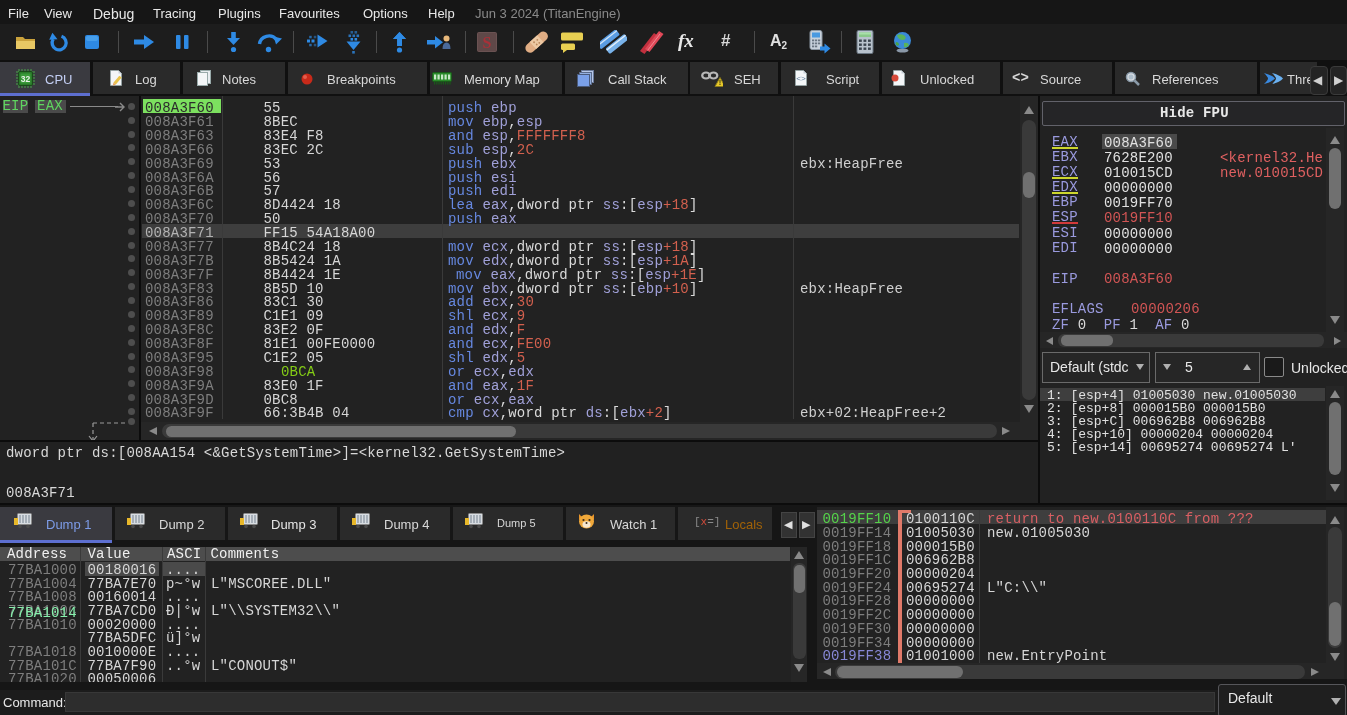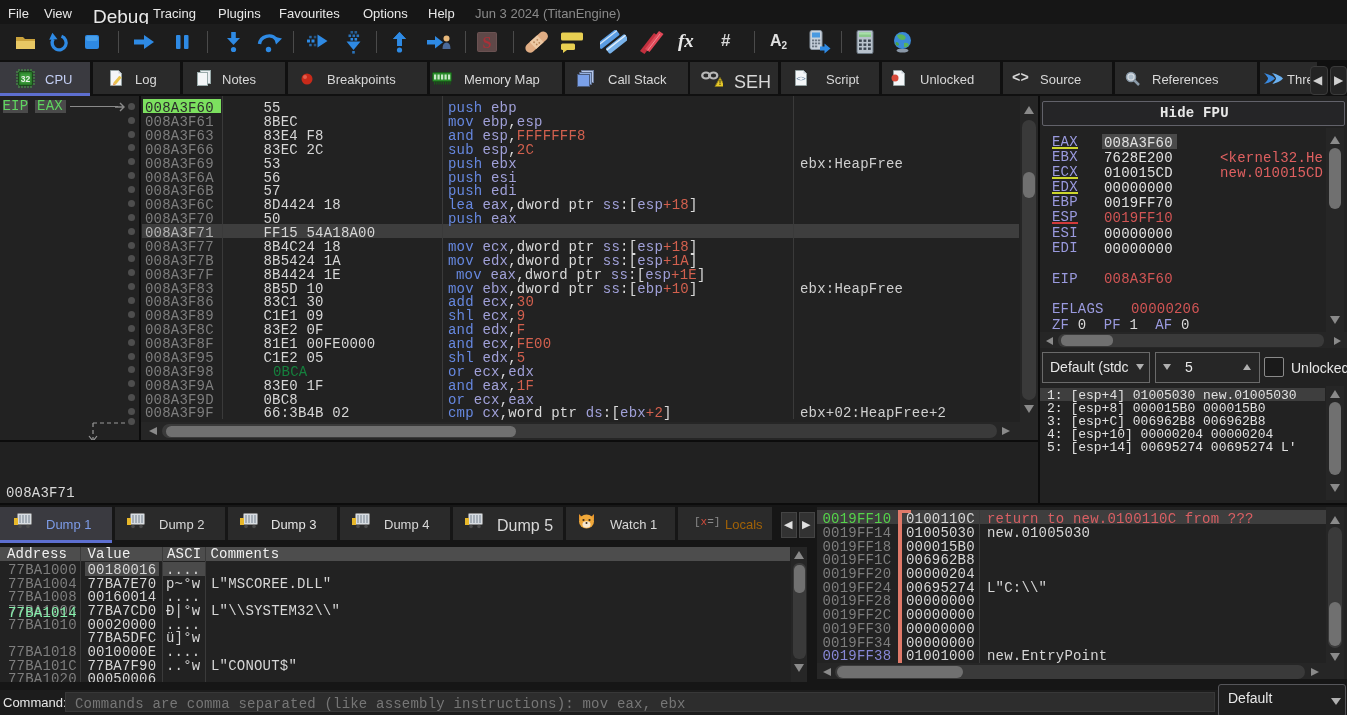--- a/index.html
+++ b/index.html
@@ -6,21 +6,21 @@
 .abs{position:absolute}
 .mono{font-family:"Liberation Mono",monospace;font-size:14px;letter-spacing:.2px;white-space:pre}
 .m13{font-family:"Liberation Mono",monospace;font-size:13px;letter-spacing:0;white-space:pre}
 .sans{font-family:"Liberation Sans",sans-serif}.w{color:#dadada}.b{color:#6688e0}.l{color:#a0a0d8}.r{color:#d2604e}.cr{color:#e2604e}
 svg{display:block}
 </style></head><body>
 <div id="app">
 <div class="abs" style="left:0;top:0;width:1347px;height:24px;background:#161616"></div>
 <div class="abs" style="left:8px;top:5.5px;font-size:13px;color:#e8e8e8">File</div>
 <div class="abs" style="left:44px;top:5.5px;font-size:13px;color:#e8e8e8">View</div>
-<div class="abs" style="left:93px;top:5.5px;font-size:19px;color:#e8e8e8">Debug</div>
+<div class="abs" style="left:93px;top:5.5px;font-size:14px;color:#e8e8e8">Debug</div>
 <div class="abs" style="left:153px;top:5.5px;font-size:13px;color:#e8e8e8">Tracing</div>
 <div class="abs" style="left:218px;top:5.5px;font-size:13px;color:#e8e8e8">Plugins</div>
 <div class="abs" style="left:279px;top:5.5px;font-size:13px;color:#e8e8e8">Favourites</div>
 <div class="abs" style="left:363px;top:5.5px;font-size:13px;color:#e8e8e8">Options</div>
 <div class="abs" style="left:428px;top:5.5px;font-size:13px;color:#e8e8e8">Help</div>
 <div class="abs" style="left:475px;top:5.5px;font-size:13px;color:#8a8a8a">Jun 3 2024 (TitanEngine)</div>
 <div class="abs" style="left:0;top:24px;width:1347px;height:36px;background:#1d1d1d"></div>
 <svg class="abs" style="left:15px;top:33px" width="21" height="18" viewBox="0 0 21 18">
       <path d="M1 4 L8 4 L10 6 L20 6 L20 16 L1 16 Z" fill="#caa23c"></path>
       <path d="M1 8 L20 8 L20 16 L1 16 Z" fill="#e8c864"></path>
@@ -269,21 +269,21 @@
 <svg class="abs" style="left:1262px;top:71px" width="22" height="15" viewBox="0 0 22 15">
       <path d="M2 2 Q10 4 13 7.5 Q10 11 2 13 Q6 9 6 7.5 Q6 6 2 2 Z" fill="#3a8ae0"></path>
       <path d="M10 2 Q18 4 21 7.5 Q18 11 10 13 Q14 9 14 7.5 Q14 6 10 2 Z" fill="#6ab0f0"></path>
     </svg>
 <div class="abs" style="left:45px;top:72px;font-size:13px;color:#c2cdf2">CPU</div>
 <div class="abs" style="left:135px;top:72px;font-size:13px;color:#d8d8d8">Log</div>
 <div class="abs" style="left:222px;top:72px;font-size:13px;color:#d8d8d8">Notes</div>
 <div class="abs" style="left:327px;top:72px;font-size:13px;color:#d8d8d8">Breakpoints</div>
 <div class="abs" style="left:464px;top:72px;font-size:13px;color:#d8d8d8">Memory Map</div>
 <div class="abs" style="left:608px;top:72px;font-size:13px;color:#d8d8d8">Call Stack</div>
-<div class="abs" style="left:734px;top:72px;font-size:18px;color:#d8d8d8">SEH</div>
+<div class="abs" style="left:734px;top:72px;font-size:13px;color:#d8d8d8">SEH</div>
 <div class="abs" style="left:826px;top:72px;font-size:13px;color:#d8d8d8">Script</div>
 <div class="abs" style="left:920px;top:72px;font-size:13px;color:#d8d8d8">Unlocked</div>
 <div class="abs" style="left:1040px;top:72px;font-size:13px;color:#d8d8d8">Source</div>
 <div class="abs" style="left:1152px;top:72px;font-size:13px;color:#d8d8d8">References</div>
 <div class="abs" style="left:1287px;top:72px;font-size:13px;color:#d8d8d8">Thre</div>
 <div class="abs" style="left:1310px;top:66px;width:18px;height:29px;background:#242424;border:1px solid #3a3a3a;border-radius:4px"></div>
 <div class="abs" style="left:1330px;top:66px;width:17px;height:29px;background:#242424;border:1px solid #3a3a3a;border-radius:4px"></div>
 <div class="abs" style="left:1313px;top:73px;font-size:12px;color:#d0d0d0">◀</div>
 <div class="abs" style="left:1334px;top:73px;font-size:12px;color:#d0d0d0">▶</div>
 <div class="abs" style="left:0;top:96px;width:1038px;height:344px;background:#222222"></div>
@@ -365,33 +365,33 @@
 <div class="abs" style="left:128px;top:324.7px;width:7px;height:7px;border-radius:50%;background:#4e4e4e"></div>
 <div class="abs mono" style="left:145px;top:337.0px;height:14px;line-height:14px;color:#7e7e7e">008A3F8F</div>
 <div class="abs mono" style="left:263.5px;top:337.0px;height:14px;line-height:14px;color:#d6d6d6">81E1 00FE0000</div>
 <div class="abs mono" style="left:448px;top:337.0px;height:14px;line-height:14px"><span class="b">and</span><span class="w"> </span><span class="l">ecx</span><span class="w">,</span><span class="r">FE00</span></div>
 <div class="abs" style="left:128px;top:338.6px;width:7px;height:7px;border-radius:50%;background:#4e4e4e"></div>
 <div class="abs mono" style="left:145px;top:350.9px;height:14px;line-height:14px;color:#7e7e7e">008A3F95</div>
 <div class="abs mono" style="left:263.5px;top:350.9px;height:14px;line-height:14px;color:#d6d6d6">C1E2 05</div>
 <div class="abs mono" style="left:448px;top:350.9px;height:14px;line-height:14px"><span class="b">shl</span><span class="w"> </span><span class="l">edx</span><span class="w">,</span><span class="r">5</span></div>
 <div class="abs" style="left:128px;top:352.5px;width:7px;height:7px;border-radius:50%;background:#4e4e4e"></div>
 <div class="abs mono" style="left:145px;top:364.7px;height:14px;line-height:14px;color:#7e7e7e">008A3F98</div>
-<div class="abs mono" style="left:273px;top:364.7px;height:14px;line-height:14px;color:#15803d">0BCA</div>
+<div class="abs mono" style="left:281px;top:364.7px;height:14px;line-height:14px;color:#84cc16">0BCA</div>
 <div class="abs mono" style="left:448px;top:364.7px;height:14px;line-height:14px"><span class="b">or</span><span class="w"> </span><span class="l">ecx</span><span class="w">,</span><span class="l">edx</span></div>
 <div class="abs" style="left:128px;top:366.3px;width:7px;height:7px;border-radius:50%;background:#4e4e4e"></div>
 <div class="abs mono" style="left:145px;top:378.6px;height:14px;line-height:14px;color:#7e7e7e">008A3F9A</div>
 <div class="abs mono" style="left:263.5px;top:378.6px;height:14px;line-height:14px;color:#d6d6d6">83E0 1F</div>
 <div class="abs mono" style="left:448px;top:378.6px;height:14px;line-height:14px"><span class="b">and</span><span class="w"> </span><span class="l">eax</span><span class="w">,</span><span class="r">1F</span></div>
 <div class="abs" style="left:128px;top:380.2px;width:7px;height:7px;border-radius:50%;background:#4e4e4e"></div>
 <div class="abs mono" style="left:145px;top:392.5px;height:14px;line-height:14px;color:#7e7e7e">008A3F9D</div>
 <div class="abs mono" style="left:263.5px;top:392.5px;height:14px;line-height:14px;color:#d6d6d6">0BC8</div>
 <div class="abs mono" style="left:448px;top:392.5px;height:14px;line-height:14px"><span class="b">or</span><span class="w"> </span><span class="l">ecx</span><span class="w">,</span><span class="l">eax</span></div>
 <div class="abs" style="left:128px;top:394.1px;width:7px;height:7px;border-radius:50%;background:#4e4e4e"></div>
 <div class="abs mono" style="left:145px;top:406.3px;height:14px;line-height:14px;color:#7e7e7e">008A3F9F</div>
-<div class="abs mono" style="left:263.5px;top:406.3px;height:14px;line-height:14px;color:#d6d6d6">66:3B4B 02</div>
+<div class="abs mono" style="left:263.5px;top:406.3px;height:14px;line-height:14px;color:#d6d6d6">66:3B4B 04</div>
 <div class="abs mono" style="left:448px;top:406.3px;height:14px;line-height:14px"><span class="b">cmp</span><span class="w"> </span><span class="l">cx</span><span class="w">,word ptr </span><span class="l">ds</span><span class="w">:[</span><span class="l">ebx</span><span class="r">+2</span><span class="w">]</span></div>
 <div class="abs mono" style="left:800px;top:406.3px;height:14px;line-height:14px;color:#cfcfcf">ebx+02:HeapFree+2</div>
 <div class="abs" style="left:128px;top:407.9px;width:7px;height:7px;border-radius:50%;background:#4e4e4e"></div>
 <div class="abs" style="left:139px;top:96px;width:2px;height:344px;background:#0c0c0c"></div>
 <div class="abs" style="left:222px;top:96px;width:1px;height:323px;background:#3a3a3a"></div>
 <div class="abs" style="left:442px;top:96px;width:1px;height:323px;background:#3a3a3a"></div>
 <div class="abs" style="left:793px;top:96px;width:1px;height:323px;background:#3a3a3a"></div>
 <div class="abs mono" style="left:2.5px;top:99.5px;background:#4a4a4a;color:#5fd45f;height:13.5px;line-height:13px;width:25px;text-align:center">EIP</div>
 <div class="abs mono" style="left:34.5px;top:99.5px;background:#4a4a4a;color:#5fd45f;height:13.5px;line-height:13px;width:31px;text-align:center">EAX</div>
 <div class="abs" style="left:70px;top:106px;width:48px;height:1px;background:#8a8a8a"></div>
@@ -408,20 +408,21 @@
 <div class="abs" style="left:162px;top:424px;width:835px;height:14px;border-radius:7px;background:#3a3a3a"></div>
 <div class="abs" style="left:149px;top:426.5px;width:0;height:0;border-right:8px solid #8a8a8a;border-top:4.5px solid transparent;border-bottom:4.5px solid transparent"></div>
 <div class="abs" style="left:166px;top:425.5px;width:350px;height:11.5px;border-radius:6px;background:#707070"></div>
 <div class="abs" style="left:1002px;top:426.5px;width:0;height:0;border-left:8px solid #8a8a8a;border-top:4.5px solid transparent;border-bottom:4.5px solid transparent"></div>
 <div class="abs" style="left:1020px;top:96px;width:18px;height:326px;background:#262626"></div>
 <div class="abs" style="left:1022px;top:120px;width:14px;height:280px;border-radius:7px;background:#3a3a3a"></div>
 <div class="abs" style="left:1023.5px;top:106px;width:0;height:0;border-bottom:8px solid #8a8a8a;border-left:5px solid transparent;border-right:5px solid transparent"></div>
 <div class="abs" style="left:1023px;top:172px;width:12px;height:26px;border-radius:6px;background:#707070"></div>
 <div class="abs" style="left:1023.5px;top:405px;width:0;height:0;border-top:8px solid #8a8a8a;border-left:5px solid transparent;border-right:5px solid transparent"></div>
 <div class="abs" style="left:0;top:440px;width:1038px;height:2px;background:#0c0c0c"></div>
+<div class="abs mono" style="left:6px;top:444.5px;color:#d8d8d8">dword ptr ds:[008AA154 &lt;&amp;GetSystemTime&gt;]=&lt;kernel32.GetSystemTime&gt;</div>
 <div class="abs mono" style="left:6px;top:484.5px;color:#d8d8d8">008A3F71</div>
 <div class="abs" style="left:1038px;top:96px;width:2px;height:407px;background:#0c0c0c"></div>
 <div class="abs" style="left:1042px;top:101px;width:303px;height:25px;background:#252527;border:1px solid #62626a;border-radius:2px"></div>
 <div class="abs mono" style="left:1160px;top:105px;color:#e8e8e8;font-weight:bold">Hide FPU</div>
 <div class="abs mono" style="left:1052px;top:136.2px;height:13px;line-height:13px;color:#9a9ade;border-bottom:2px solid #cdd62e;">EAX</div>
 <div class="abs" style="left:1101.5px;top:134.0px;width:75px;height:14.8px;background:#4a4a4a"></div>
 <div class="abs mono" style="left:1104px;top:136.2px;height:14px;line-height:14px;color:#e0e0e0">008A3F60</div>
 <div class="abs mono" style="left:1052px;top:151.2px;height:13px;line-height:13px;color:#9a9ade;">EBX</div>
 <div class="abs mono" style="left:1104px;top:151.2px;height:14px;line-height:14px;color:#e0e0e0">7628E200</div>
 <div class="abs mono" style="left:1220px;top:151.2px;height:14px;line-height:14px;color:#df6060">&lt;kernel32.He</div>
@@ -547,21 +548,21 @@
       <ellipse cx="9.5" cy="12.5" rx="4" ry="3.2" fill="#f8e8d0"></ellipse>
       <circle cx="6.5" cy="8" r="1.1" fill="#3a2a1a"></circle>
       <circle cx="12.5" cy="8" r="1.1" fill="#3a2a1a"></circle>
       <circle cx="9.5" cy="11" r="1" fill="#3a2a1a"></circle>
     </svg>
 <div class="abs m13" style="left:694px;top:516px;font-size:11px;color:#8a8a8a">[<span style="color:#d04a3a">x</span>=]</div>
 <div class="abs" style="left:46px;top:517px;font-size:13px;color:#7d9ce8">Dump 1</div>
 <div class="abs" style="left:159px;top:517px;font-size:13px;color:#d8d8d8">Dump 2</div>
 <div class="abs" style="left:271px;top:517px;font-size:13px;color:#e5e5e5">Dump 3</div>
 <div class="abs" style="left:384px;top:517px;font-size:13px;color:#d8d8d8">Dump 4</div>
-<div class="abs" style="left:497px;top:517px;font-size:16px;color:#d8d8d8">Dump 5</div>
+<div class="abs" style="left:497px;top:517px;font-size:11px;color:#d8d8d8">Dump 5</div>
 <div class="abs" style="left:610px;top:517px;font-size:13px;color:#d8d8d8">Watch 1</div>
 <div class="abs" style="left:725px;top:517px;font-size:13px;color:#a16207">Locals</div>
 <div class="abs" style="left:781px;top:512px;width:16px;height:26px;background:#323232;border:1px solid #444"></div>
 <div class="abs" style="left:799px;top:512px;width:16px;height:26px;background:#323232;border:1px solid #444"></div>
 <div class="abs" style="left:784px;top:518px;font-size:11px;color:#e0e0e0">◀</div>
 <div class="abs" style="left:802px;top:518px;font-size:11px;color:#e0e0e0">▶</div>
 <div class="abs" style="left:0;top:547px;width:790px;height:14px;background:#4d4d4d"></div>
 <div class="abs mono" style="left:7px;top:548px;height:13px;line-height:13px;color:#f0f0f0">Address</div>
 <div class="abs mono" style="left:87.5px;top:548px;height:13px;line-height:13px;color:#f0f0f0">Value</div>
 <div class="abs mono" style="left:167px;top:548px;height:13px;line-height:13px;color:#f0f0f0">ASCI</div>
@@ -642,16 +643,15 @@
 <div class="abs" style="left:1329px;top:602px;width:12px;height:44px;border-radius:6px;background:#707070"></div>
 <div class="abs" style="left:1329.5px;top:653px;width:0;height:0;border-top:8px solid #8a8a8a;border-left:5px solid transparent;border-right:5px solid transparent"></div>
 <div class="abs" style="left:817px;top:663px;width:527px;height:16px;background:#262626"></div>
 <div class="abs" style="left:835px;top:664.5px;width:470px;height:14px;border-radius:7px;background:#3a3a3a"></div>
 <div class="abs" style="left:823px;top:667.5px;width:0;height:0;border-right:8px solid #8a8a8a;border-top:4.5px solid transparent;border-bottom:4.5px solid transparent"></div>
 <div class="abs" style="left:837px;top:666px;width:126px;height:11.5px;border-radius:6px;background:#707070"></div>
 <div class="abs" style="left:1311px;top:667.5px;width:0;height:0;border-left:8px solid #8a8a8a;border-top:4.5px solid transparent;border-bottom:4.5px solid transparent"></div>
 <div class="abs" style="left:0;top:690px;width:1347px;height:25px;background:#1c1c1c"></div>
 <div class="abs sans" style="left:3px;top:695px;font-size:13px;color:#e8e8e8">Command:</div>
 <div class="abs" style="left:65px;top:692px;width:1150px;height:20px;background:#2d2d2d;border:1px solid #383838"></div>
-<div class="abs mono" style="left:75px;top:696px;color:#767676">Commands are comma separated (like assembly instructions): mov eax, ebx</div>
 <div class="abs" style="left:1218px;top:684px;width:128px;height:33px;background:#1f1f1f;border:1px solid #56565a;border-radius:3px"></div>
 <div class="abs sans" style="left:1228px;top:690px;font-size:14px;color:#e8e8e8">Default</div>
 <div class="abs" style="left:1331px;top:698px;width:0;height:0;border-top:7px solid #b0b0b0;border-left:5px solid transparent;border-right:5px solid transparent"></div>
 </div>
 </body></html>

